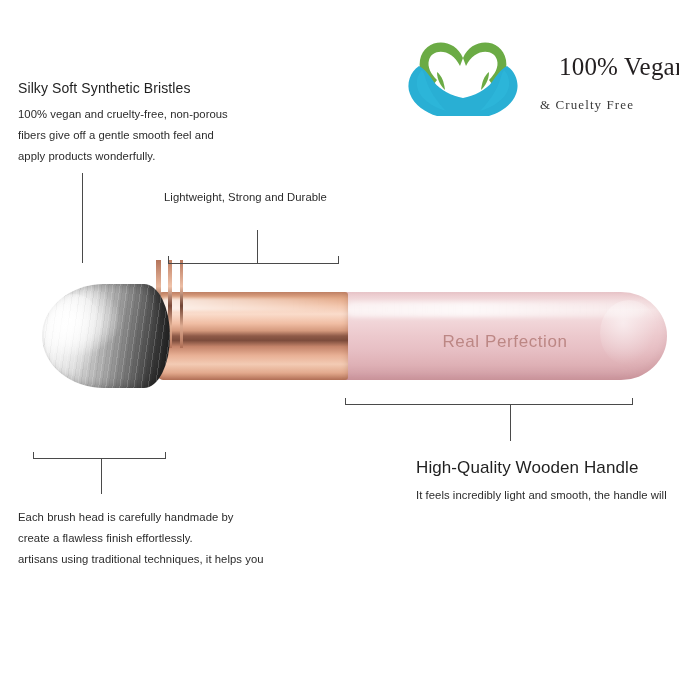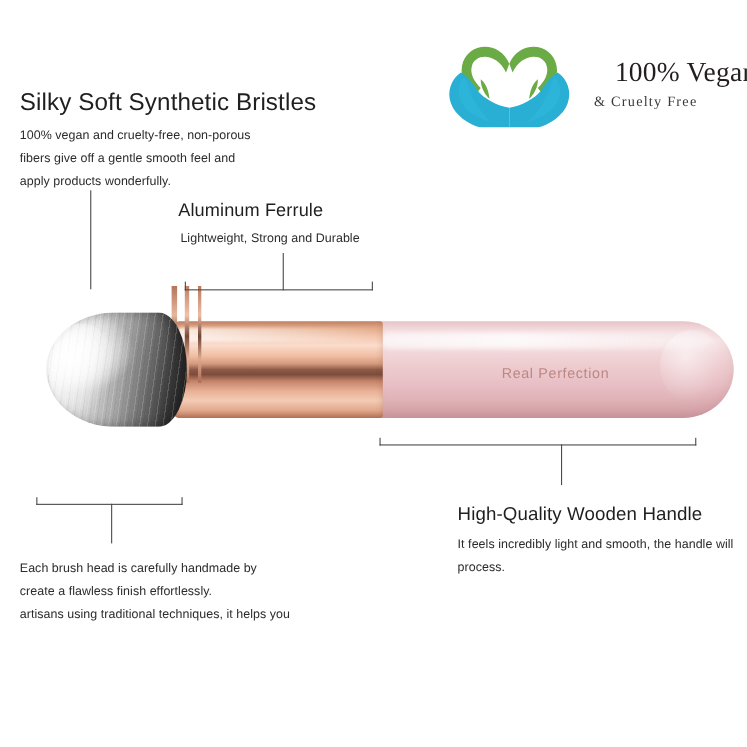--- a/index.html
+++ b/index.html
@@ -8,21 +8,21 @@
        -webkit-font-smoothing:antialiased;}
   .canvas{position:absolute;inset:0;width:679px;height:679px;background:#ffffff;}
 
   
   .block{position:absolute;}
   .heading{font-size:16.5px;font-weight:400;color:#1f1f1f;letter-spacing:.1px;
            white-space:nowrap;line-height:1.2;}
   .body-line{font-size:11.3px;color:#2b2b2b;line-height:21px;white-space:nowrap;letter-spacing:.05px;}
 
   #blk-bristles{left:18px;top:80px;}
-  #blk-bristles .heading{font-size:22px;}
+  #blk-bristles .heading{font-size:14px;}
   #blk-bristles .body{margin-top:7px;}
 
   #blk-ferrule{left:162px;top:182px;}
   #blk-ferrule .heading{font-size:16.5px;}
   #blk-ferrule .body{margin-top:5px;padding-left:2px;}
 
   #blk-head{left:18px;top:507px;}
   #blk-head .heading{font-size:17px;}
   #blk-head .body{margin-top:0;}
 
@@ -35,21 +35,21 @@
   .ln.h{height:1px;}
   .ln.v{width:1px;}
 
   
   #logo{position:absolute;left:404px;top:28px;width:250px;height:90px;}
   #logo svg{display:block;}
   #logo-text{position:absolute;left:113px;top:26px;width:140px;text-align:center;}
   #vegan-main{font-family:"Liberation Serif",serif;font-size:25px;color:#231f20;
               line-height:1;letter-spacing:.2px;white-space:nowrap;margin-left:42px;}
   #vegan-sub{font-family:"Liberation Serif",serif;font-size:13px;color:#3a3a3a;
-             letter-spacing:1.1px;margin-top:5px;white-space:nowrap;}
+             letter-spacing:1.1px;margin-top:18px;white-space:nowrap;}
 
   
   #brush{position:absolute;left:0;top:260px;width:679px;height:150px;}
 
   
   #bristles{position:absolute;left:42px;top:24px;width:128px;height:104px;
     border-radius:62px 26px 26px 62px / 52px 52px 52px 52px;
     background:
       radial-gradient(ellipse 58% 52% at 22% 34%, rgba(255,255,255,.97) 0%, rgba(255,255,255,.55) 42%, rgba(255,255,255,0) 70%),
       linear-gradient(100deg,#f6f6f6 0%,#ededed 16%,#d8d8d8 33%,#a9a9a9 52%,#6d6d6d 70%,#3a3a3a 85%,#252525 100%);
@@ -93,21 +93,21 @@
         #e9c6ca 0%, #f3dcde 10%, #f7e6e7 20%, #f1d5d8 34%,
         #ecc9cd 50%, #e7bfc4 66%, #e0b3b8 80%, #d8a7ad 92%, #cf9aa1 100%);
     box-shadow:inset 0 -5px 10px rgba(170,110,120,.20);
   }
   #handle-gloss{position:absolute;left:346px;top:42px;width:300px;height:15px;
     background:linear-gradient(90deg,rgba(255,255,255,.55),rgba(255,255,255,.75) 40%,rgba(255,255,255,.15));
     border-radius:10px;filter:blur(2px);}
   #handle-endhl{position:absolute;left:600px;top:40px;width:58px;height:66px;border-radius:50%;
     background:radial-gradient(ellipse at 40% 35%,rgba(255,255,255,.55),rgba(255,255,255,0) 68%);}
   #brand{position:absolute;left:420px;top:72px;width:170px;text-align:center;
-    font-size:13px;color:#b9827f;letter-spacing:.6px;white-space:nowrap;opacity:.92;}
+    font-size:17px;color:#b9827f;letter-spacing:.6px;white-space:nowrap;opacity:.92;}
 
   .logo-leaf{fill:#6bab45;}
 </style>
 </head>
 <body>
 
 <div class="canvas">
 
   <div id="logo">
     <svg width="118" height="88" viewBox="0 0 118 88">
@@ -168,35 +168,33 @@
   <div class="block" id="blk-bristles">
     <div class="heading">Silky Soft Synthetic Bristles</div>
     <div class="body">
       <div class="body-line">100% vegan and cruelty-free, non-porous</div>
       <div class="body-line">fibers give off a gentle smooth feel and</div>
       <div class="body-line">apply products wonderfully.</div>
     </div>
   </div>
 
   <div class="block" id="blk-ferrule">
-    <div class="heading">Aluminum Ferrule</div>
     <div class="body">
       <div class="body-line">Lightweight, Strong and Durable</div>
     </div>
   </div>
 
   <div class="block" id="blk-head">
     <div class="body">
       <div class="body-line">Each brush head is carefully handmade by</div>
       <div class="body-line">create a flawless finish effortlessly.</div>
       <div class="body-line">artisans using traditional techniques, it helps you</div>
     </div>
   </div>
 
   <div class="block" id="blk-handle">
     <div class="heading">High-Quality Wooden Handle</div>
     <div class="body">
       <div class="body-line">It feels incredibly light and smooth, the handle will</div>
-      <div class="body-line">process.</div>
     </div>
   </div>
 
 </div>
 
 </body></html>

